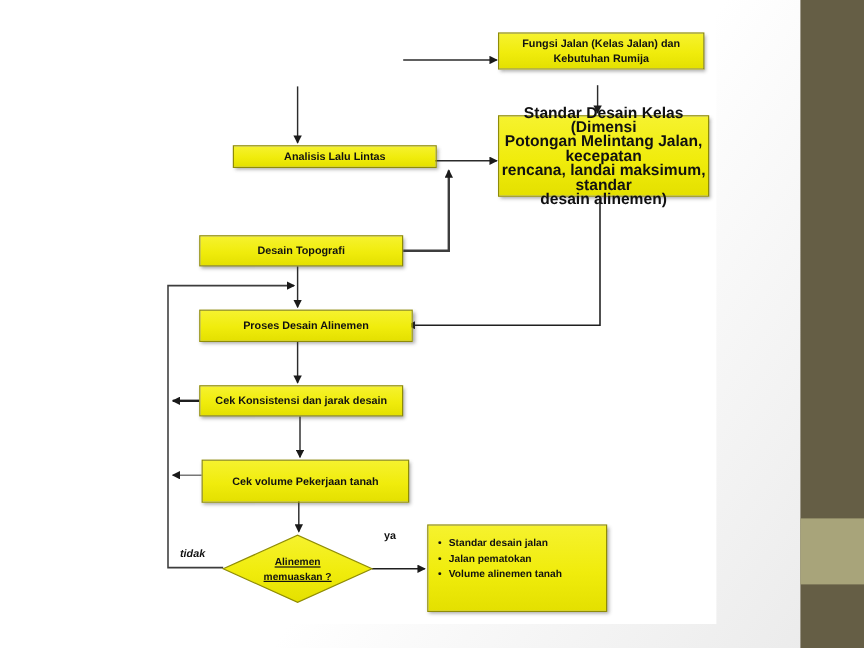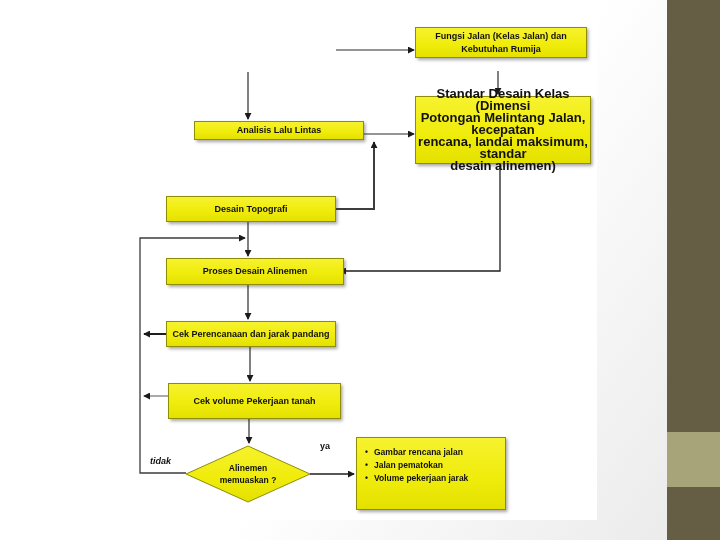--- a/index.html
+++ b/index.html
@@ -26,21 +26,21 @@
   .n3{left:415px;top:96px;width:176px;height:68px;font-size:13px;line-height:12px;}
   .n4{left:166px;top:121px;width:170px;height:19px;margin-left:28px;}
   .n5{left:166px;top:196px;width:170px;height:26px;}
   .n6{left:166px;top:258px;width:178px;height:27px;}
   .n7{left:166px;top:321px;width:170px;height:26px;}
   .n8{left:168px;top:383px;width:173px;height:36px;}
   .diamond-label{
     position:absolute;left:186px;top:452px;width:124px;height:44px;
     display:flex;align-items:center;justify-content:center;
     color:#111;font-weight:bold;font-size:8.5px;line-height:12px;
-    text-align:center;white-space:pre-line;
+    text-align:center;white-space:pre-line;text-decoration:underline;
   }
   .output-box{
     position:absolute;left:356px;top:437px;width:150px;height:73px;
     background:linear-gradient(180deg,#f6f22e 0%,#f0ec0c 55%,#e4e000 100%);
     border:1px solid #8f8c05;box-shadow:1.5px 2px 3px rgba(60,60,60,.45);
     box-sizing:border-box;padding:8px 4px 4px 6px;
   }
   .output-box ul{margin:0;padding:0;list-style:none;}
   .output-box li{
     position:relative;padding-left:11px;color:#111;font-weight:bold;
@@ -90,34 +90,34 @@
 
   <div class="node n2">Fungsi Jalan (Kelas Jalan) dan
 Kebutuhan Rumija</div>
   <div class="node n3">Standar Desain Kelas (Dimensi
 Potongan Melintang Jalan, kecepatan
 rencana, landai maksimum, standar
 desain alinemen)</div>
   <div class="node n4">Analisis Lalu Lintas</div>
   <div class="node n5">Desain Topografi</div>
   <div class="node n6">Proses Desain Alinemen</div>
-  <div class="node n7">Cek Perencanaan dan jarak pandang</div>
+  <div class="node n7">Cek Konsistensi dan jarak desain</div>
   <div class="node n8">Cek volume Pekerjaan tanah</div>
 
   <div class="diamond-label">Alinemen
 memuaskan ?</div>
 
   <span class="edge-label lbl-tidak">tidak</span>
   <span class="edge-label lbl-ya">ya</span>
 
   <div class="output-box">
     <ul>
-      <li>Gambar rencana jalan</li>
+      <li>Standar desain jalan</li>
       <li>Jalan pematokan</li>
-      <li>Volume pekerjaan jarak</li>
+      <li>Volume alinemen tanah</li>
     </ul>
   </div>
 
   <div class="side-band">
     <div class="side-accent"></div>
   </div>
 
 </div>
 
 </body></html>

